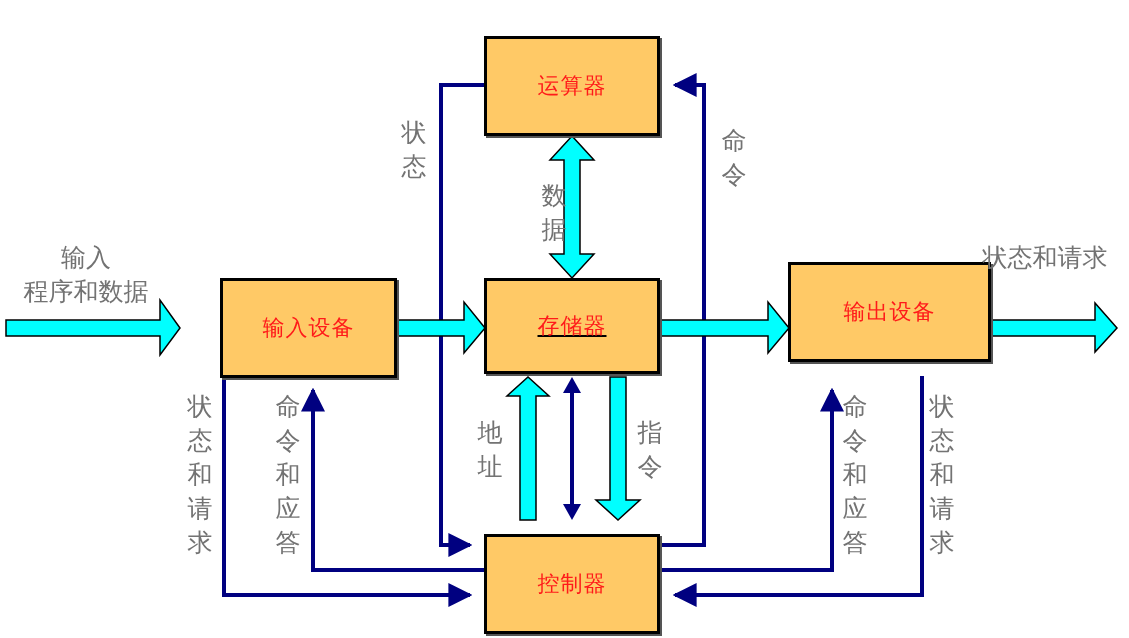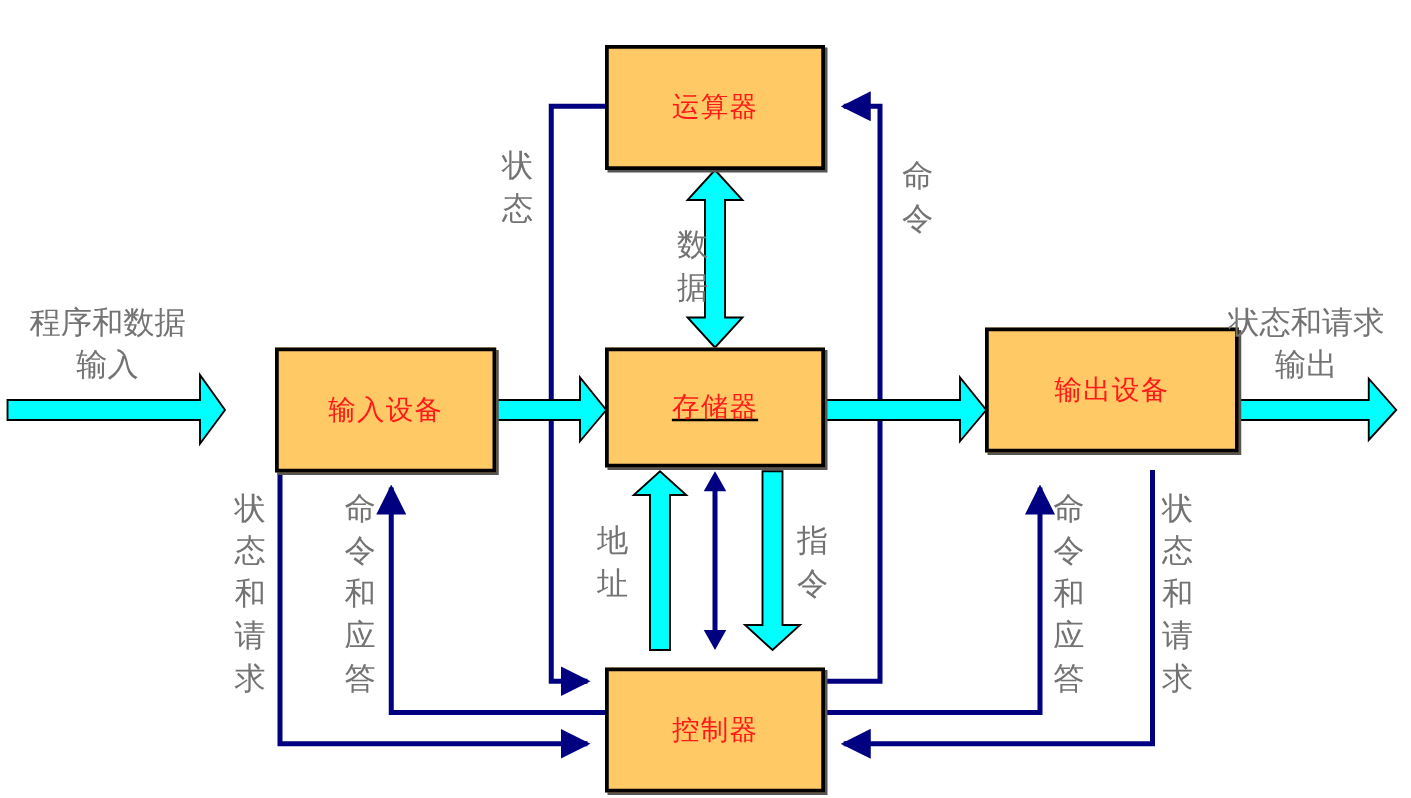--- a/index.html
+++ b/index.html
@@ -72,26 +72,25 @@
   <span>输入设备</span>
 </div>
 <div class="box" style="left:788px;top:262px;width:203px;height:100px;text-align:center;">
   <span>输出设备</span>
 </div>
 <div class="box" style="left:484px;top:534px;width:176px;height:100px;align-items:center;">
   <span>控制器</span>
 </div>
 
 <div class="lbl hlbl" style="left:6px;top:243px;width:160px;">
+  <div>输入</div>
   <div>程序和数据</div>
-  <div>输入</div>
 </div>
 <div class="lbl hlbl" style="left:980px;top:243px;width:130px;">
   <div>状态和请求</div>
-  <div>输出</div>
 </div>
 
 <div class="lbl vlbl" style="left:399px;top:118px;">状态</div>
 <div class="lbl vlbl" style="left:719px;top:126px;">命令</div>
 <div class="lbl vlbl" style="left:539px;top:170px;margin-top:11px;">数据</div>
 <div class="lbl vlbl" style="left:475px;top:418px;text-align:center;">地址</div>
 <div class="lbl vlbl" style="left:635px;top:418px;">指令</div>
 <div class="lbl vlbl" style="left:185px;top:392px;">状态和请求</div>
 <div class="lbl vlbl" style="left:273px;top:392px;">命令和应答</div>
 <div class="lbl vlbl" style="left:840px;top:392px;">命令和应答</div>

